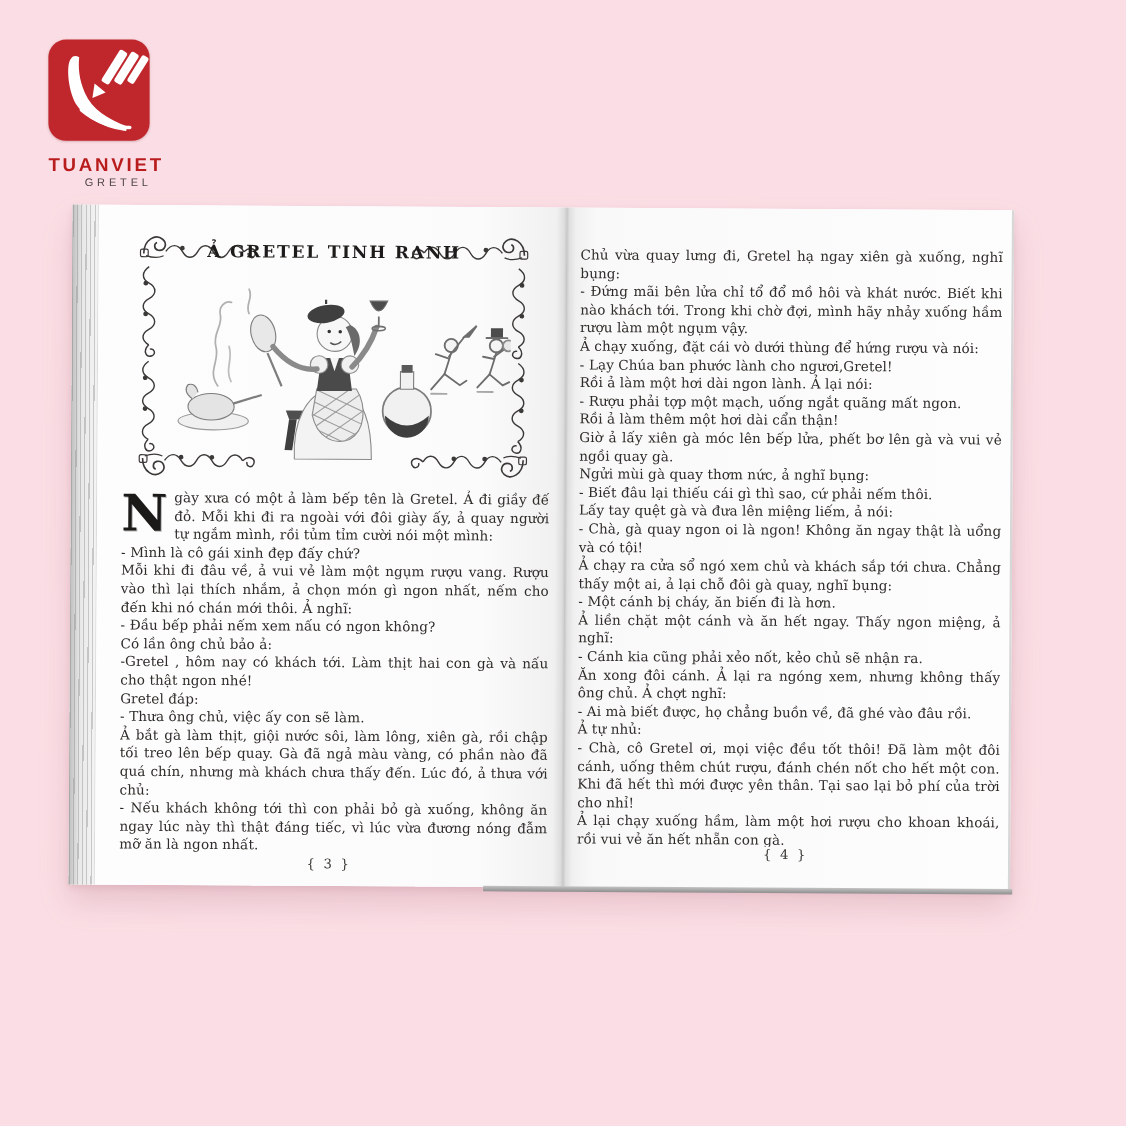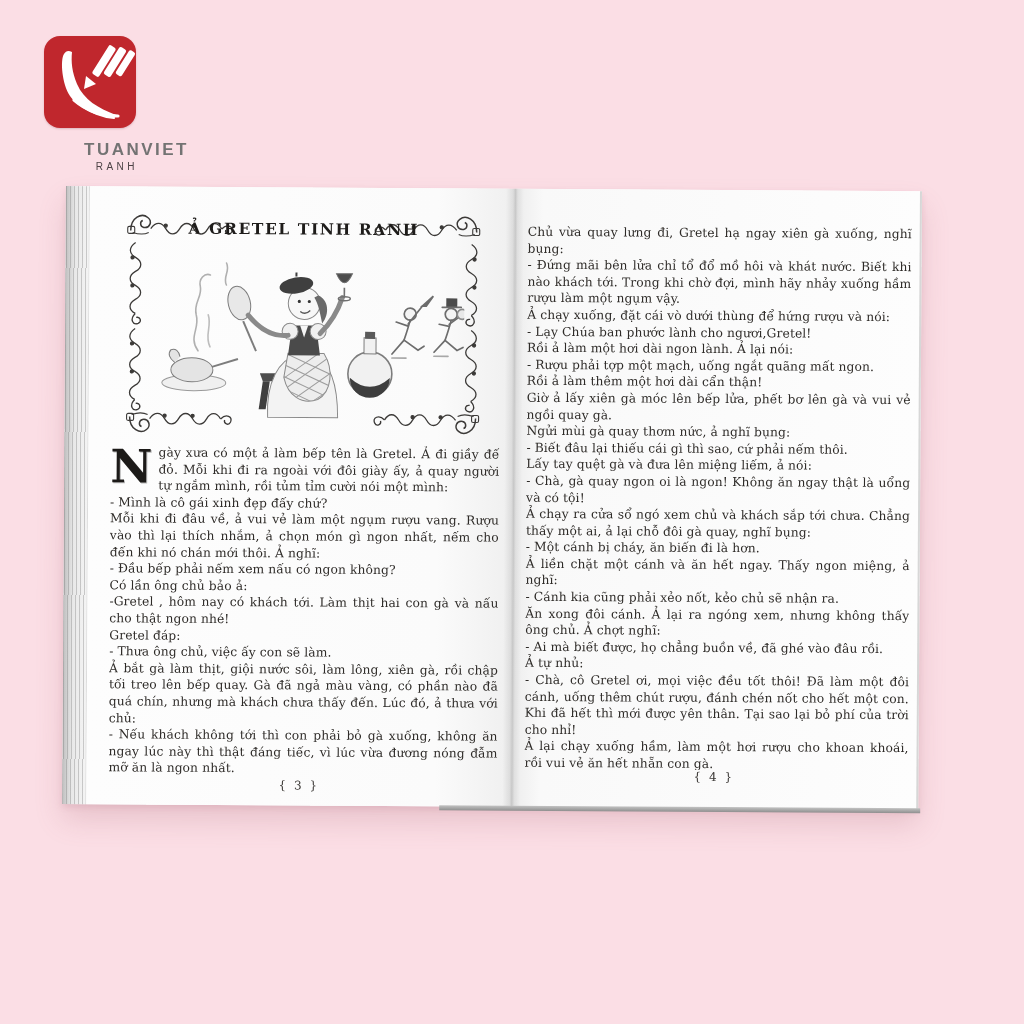--- a/index.html
+++ b/index.html
@@ -11,22 +11,22 @@
   }
 
   
   .brand { position:absolute; left:44px; top:36px; width:94px; }
   .brand-icon {
     width:92px; height:92px; border-radius:16px; background:#c0272d;
     position:relative; box-shadow:0 1px 2px rgba(140,60,70,.25);
   }
   .brand-name {
     margin-top:12px; font-family:"Liberation Sans",sans-serif;
-    font-weight:bold; font-size:17px; letter-spacing:2.5px; color:#737373;
-    text-align:center; white-space:nowrap;margin-left:40px;
+    font-weight:bold; font-size:17px; letter-spacing:2.5px; color:#b91c1c;
+    text-align:center; white-space:nowrap;
   }
   .brand-sub {
     font-family:"Liberation Sans",sans-serif; font-size:10px;
     letter-spacing:3.5px; color:#4d4346; text-align:right; margin-top:1px;
   }
 
   
   .book {
     position:absolute; left:66px; top:186px; width:856px; height:618px;
     background:linear-gradient(180deg,#fdfdfd 0%,#fafafa 100%);
@@ -105,21 +105,21 @@
         <rect x="78" y="13" width="7" height="28" rx="2" transform="rotate(32 81 27)"></rect>
       </g>
 
       <path d="M20 18 C16 24 18 48 26 60 C34 72 52 80 72 79 C54 72 40 64 33 48 C28 36 27 26 28 16 C24 14 22 15 20 18 Z" fill="#ffffff"></path>
       <path d="M30 64 C44 76 58 80 74 80" stroke="#ffffff" stroke-width="3.2" fill="none" stroke-linecap="round"></path>
       <path d="M38 70 C50 78 60 81 70 82" stroke="#ffffff" stroke-width="2.2" fill="none" stroke-linecap="round"></path>
       <polygon points="42,40 52,48 40,53" fill="#ffffff"></polygon>
     </svg>
   </div>
   <div class="brand-name">TUANVIET</div>
-  <div class="brand-sub">RANH</div>
+  <div class="brand-sub">GRETEL</div>
 </div>
 
 <div class="book">
   <div class="fore-edge"></div>
 
   <div class="page page-left">
 
     <div class="chapter-frame">
 
       <svg class="frame-art" width="362" height="226" viewBox="0 0 362 226">

